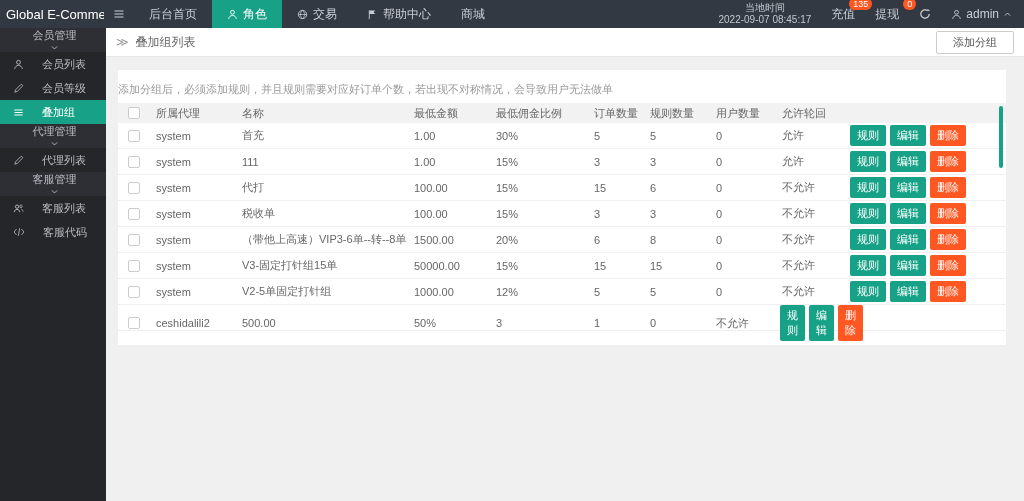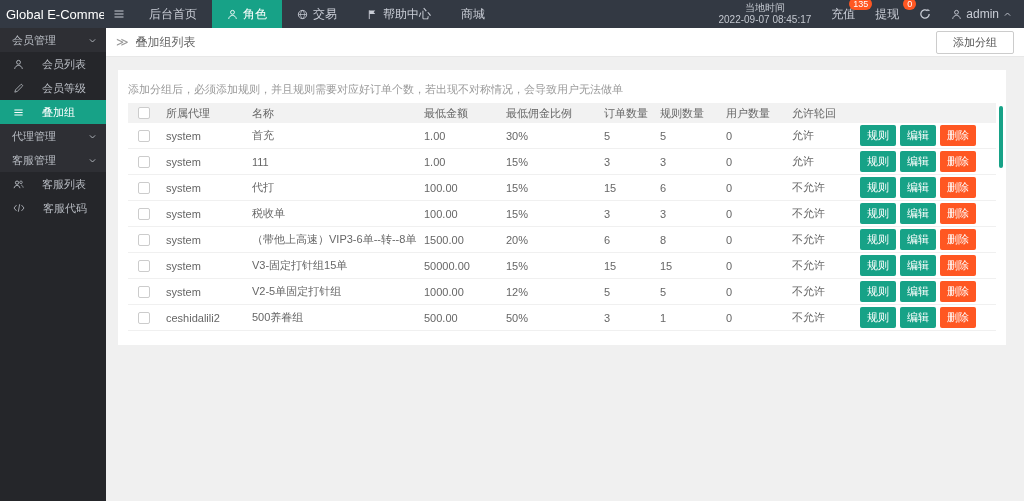--- a/index.html
+++ b/index.html
@@ -25,34 +25,34 @@
   .badge-item { position:relative; cursor:pointer; }
   .badge { position:absolute; top:-8px; right:-17px; background:var(--danger); color:#fff;
     font-size:9px; line-height:12px; padding:0 4px; border-radius:7px; min-width:8px; text-align:center; }
   .refresh-btn { cursor:pointer; display:flex; align-items:center; }
   .user-item { display:flex; align-items:center; gap:4px; cursor:pointer; }
 
   
   .sidebar { position:absolute; top:28px; left:0; bottom:0; width:106px; background:#25262a;
     font-size:11px; color:#b9bdc4; z-index:4; }
   .side-group { height:24px; padding:0 9px 0 12px; background:#2e2f34;
-    display:flex; align-items:center; justify-content:space-between; cursor:pointer; }
+    display:flex; align-items:center; justify-content:space-between; cursor:pointer;flex-direction:column; }
   .side-item { height:24px; padding-left:13px; display:flex; align-items:center; gap:18px;
     background:#25262a; cursor:pointer; }
   .side-item.active { background:var(--accent); color:#fff; }
 
   
   .main { position:absolute; left:106px; top:28px; right:0; bottom:0; overflow:hidden; }
   .breadcrumb-bar { height:29px; background:#fff; border-bottom:1px solid #e8e8e8;
     display:flex; align-items:center; padding:0 10px; font-size:12px; color:#666; }
   .crumb-arrows { color:#999; margin-right:7px; }
   .add-btn { margin-left:auto; background:#fff; border:1px solid #ccc; border-radius:2px;
     font-size:11px; color:#555; padding:3px 16px; cursor:pointer; font-family:inherit; }
   .content { padding:13px 18px 0 12px; }
-  .card { background:#fff; padding:8px 10px 14px; position:relative; }
+  .card { background:#fff; padding:8px 0 14px; position:relative; }
   .tip { font-size:11px; color:#9a9a9a; margin:4px 0 6px; }
 
   .tbl { width:100%; font-size:11px; color:#666;
     --cols:36px 86px 172px 82px 98px 56px 66px 66px 70px 1fr; }
   .thead { display:grid; grid-template-columns:var(--cols); background:#f2f2f2; height:20px;
     align-items:center; color:#666; }
   .trow { display:grid; grid-template-columns:var(--cols); height:26px; align-items:center;
     border-bottom:1px solid #f0f0f0; background:#fff; }
   .cell { padding-left:2px; white-space:nowrap; overflow:hidden; }
   .cb { width:12px; height:12px; border:1px solid #ccc; border-radius:2px; background:#fff;
@@ -184,20 +184,28 @@
       </span>
       <span>叠加组</span>
     </div>
     <div class="side-group">
       <span>代理管理</span>
       <span class="icon">
         <svg viewBox="0 0 12 12" width="9" height="9">
           <path d="M2.5 4.5L6 8l3.5-3.5" fill="none" stroke="currentColor" stroke-width="1.2"></path>
         </svg>
       </span>
+    </div>
+    <div class="side-item">
+      <span class="icon">
+        <svg viewBox="0 0 12 12" width="11" height="11">
+          <path d="M2 10l.8-2.6 5.6-5.6a1 1 0 0 1 1.4 0l.4.4a1 1 0 0 1 0 1.4L4.6 9.2z" fill="none" stroke="currentColor" stroke-width=".9"></path>
+        </svg>
+      </span>
+      <span>代理列表</span>
     </div>
     <div class="side-group">
       <span>客服管理</span>
       <span class="icon">
         <svg viewBox="0 0 12 12" width="9" height="9">
           <path d="M2.5 4.5L6 8l3.5-3.5" fill="none" stroke="currentColor" stroke-width="1.2"></path>
         </svg>
       </span>
     </div>
     <div class="side-item">
@@ -352,21 +360,20 @@
               <div class="cell">不允许</div>
               <div class="actions">
                 <button class="btn teal">规则</button>
                 <button class="btn teal">编辑</button>
                 <button class="btn orange">删除</button>
               </div>
             </div>
             <div class="trow">
               <span class="cb"></span>
               <div class="cell">ceshidalili2</div>
-              <div class="cell">500养眷组</div>
               <div class="cell">500.00</div>
               <div class="cell">50%</div>
               <div class="cell">3</div>
               <div class="cell">1</div>
               <div class="cell">0</div>
               <div class="cell">不允许</div>
               <div class="actions">
                 <button class="btn teal">规则</button>
                 <button class="btn teal">编辑</button>
                 <button class="btn orange">删除</button>

